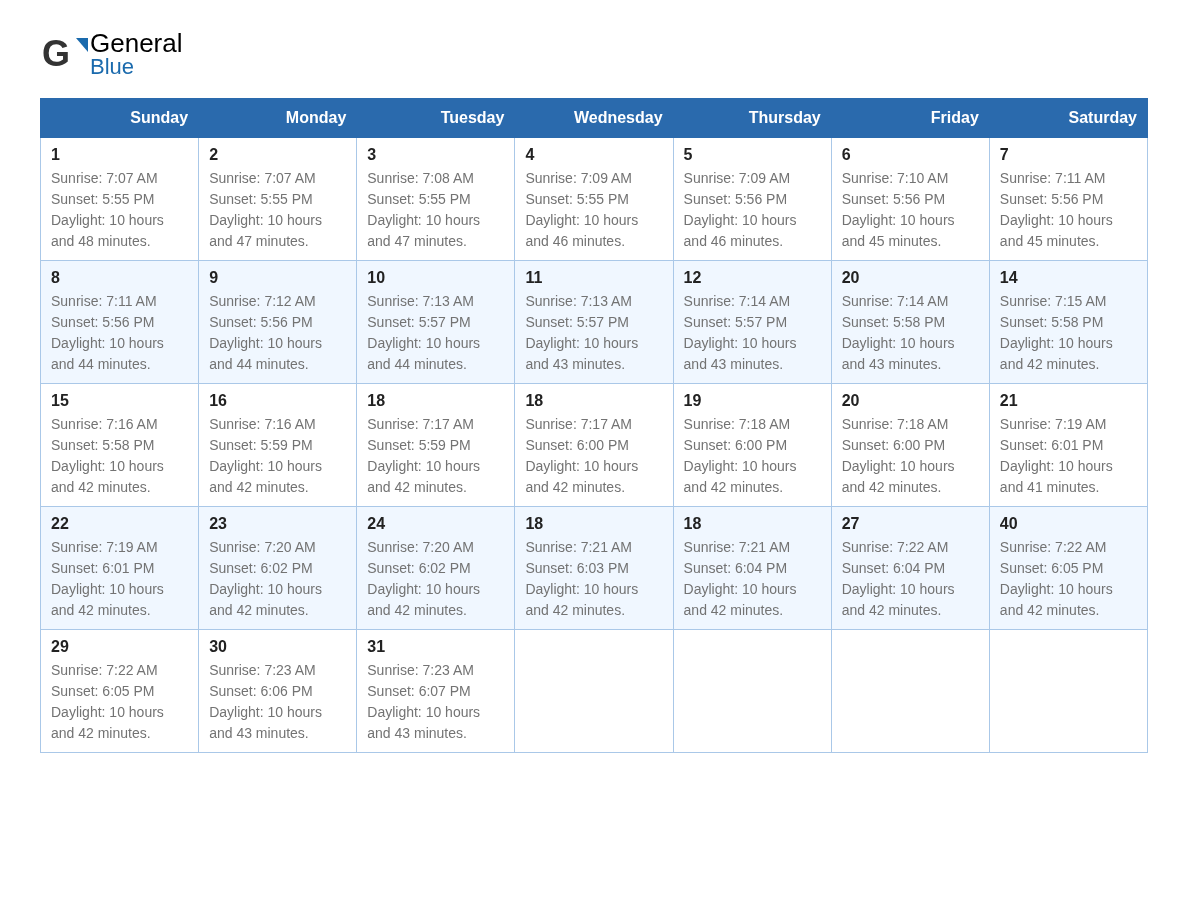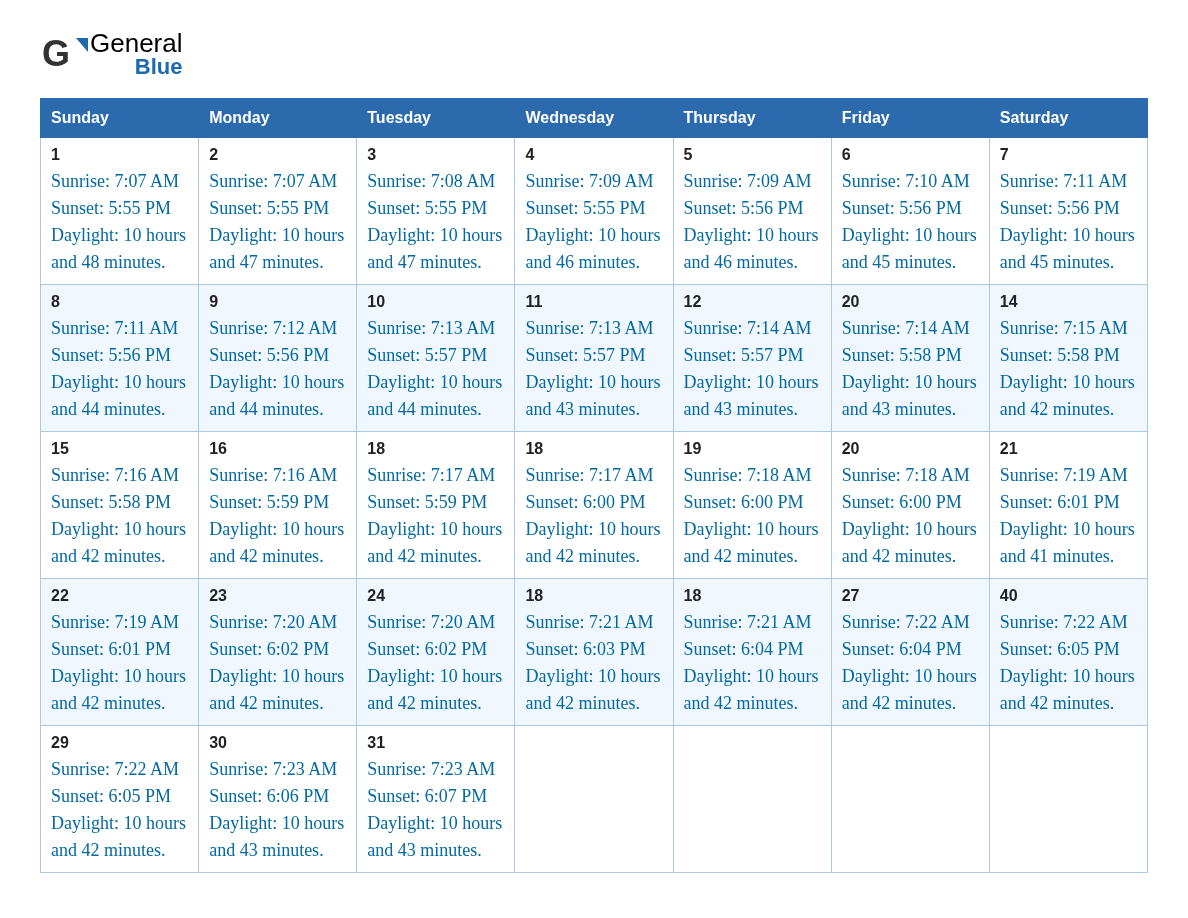--- a/index.html
+++ b/index.html
@@ -40,21 +40,21 @@
       width: 100%;
       border-collapse: collapse;
       border: 1px solid #2a6aad;
     }
     .calendar th {
       background-color: #2a6aad;
       color: #fff;
       font-size: 16px;
       font-weight: bold;
       padding: 10px 10px;
-      text-align: left;
+      text-align: right;
       border: 1px solid #2a6aad;
     }
     .calendar td {
       vertical-align: top;
       padding: 8px 10px;
       border: 1px solid #aac8e8;
       font-size: 13.5px;
       color: #222;
       width: calc(100% / 7);
       min-height: 110px;
@@ -65,44 +65,43 @@
     .calendar tr:nth-child(odd) td {
       background: #fff;
     }
     .day-num {
       font-size: 16px;
       font-weight: bold;
       display: block;
       margin-bottom: 4px;
     }
     .day-info {
-      font-size: 18px;
+      font-size: 14px;
       line-height: 1.5;
-      color: #0369a1;
-      font-family: Liberation Serif, serif;
+      color: #737373;
     }
     .empty-cell {
       background: #fff !important;
     }
   </style>
 </head>
 <body>
 
 <div class="header">
   <div class="logo">
     <div style="display:flex;align-items:center;">
       <svg width="48" height="48" viewBox="0 0 48 48">
 
         <text x="2" y="36" font-size="36" font-weight="bold" font-family="Arial" fill="#333">G</text>
 
         <polygon points="36,8 48,8 48,22" fill="#1a6aad"></polygon>
       </svg>
       <div style="margin-left:2px;">
         <div style="font-size:26px;font-weight:normal;color:#000000;line-height:1;">General</div>
-        <div style="font-size:22px;font-weight:bold;color:#1a6aad;line-height:1;margin-top:0px;text-align:right;">Blue</div>
+        <div style="font-size:22px;font-weight:normal;color:#1a6aad;line-height:1;margin-top:0px;">Blue</div>
       </div>
     </div>
   </div>
   <div class="title-block">
     <h1></h1>
     <h2></h2>
   </div>
 </div>
 
 <table class="calendar">

